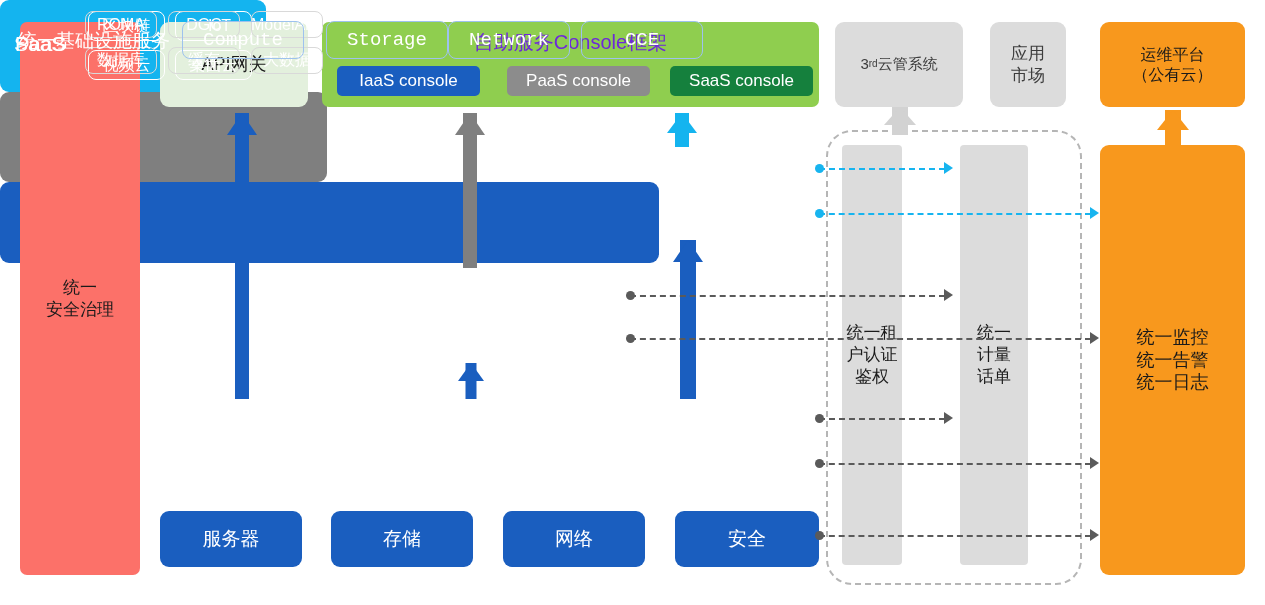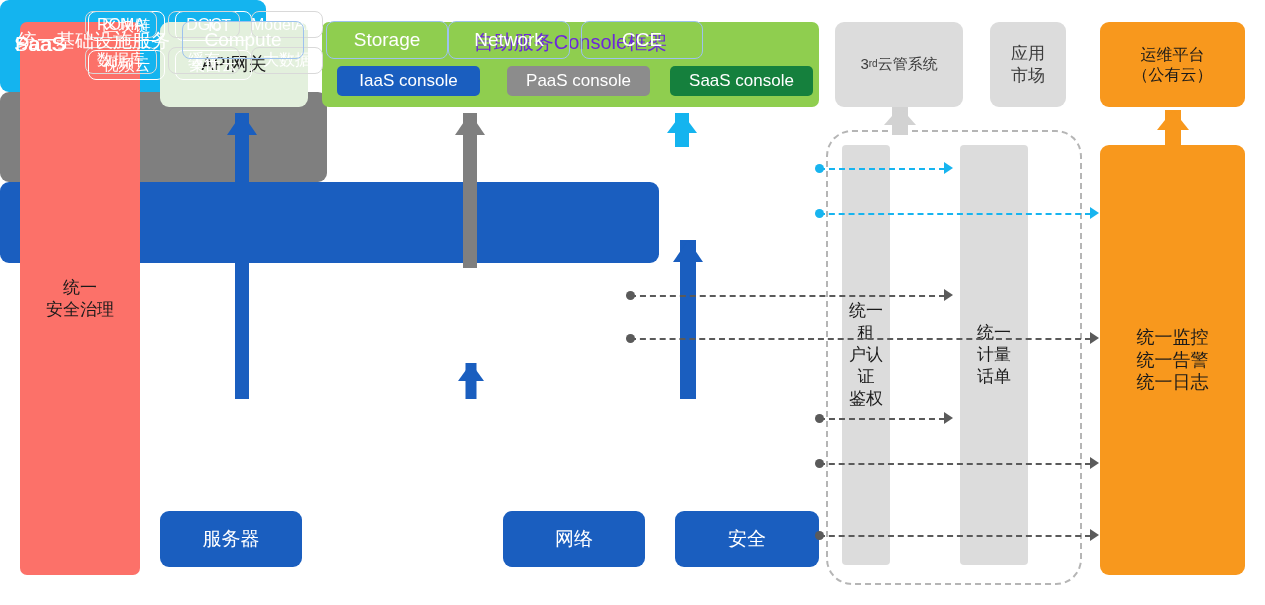--- a/index.html
+++ b/index.html
@@ -57,40 +57,40 @@
   .pc1{left:85px;top:11px;width:72px;}
   .pc2{left:168px;top:11px;width:72px;}
   .pc3{left:251px;top:11px;width:72px;}
   .pc4{left:85px;top:47px;width:72px;}
   .pc5{left:168px;top:47px;width:72px;}
   .pc6{left:251px;top:47px;width:72px;}
 
   
   .iaas{left:160px;top:399px;width:659px;height:81px;background:#1a5ebf;border-radius:9px;display:block;}
   .iaas-label{position:absolute;left:18px;top:28px;color:#ffffff;font-size:19px;}
-  .iaas .chip{border:1.5px solid #9ec2ee;height:38px;font-size:19px;border-radius:8px;top:21px;}
+  .iaas .chip{border:1.5px solid #9ec2ee;height:38px;font-size:19px;border-radius:8px;top:21px;font-family:Liberation Mono, monospace;}
   .ic1{left:182px;width:122px;}
   .ic2{left:315px;width:122px;margin-left:11px;}
   .ic3{left:448px;width:122px;}
   .ic4{left:581px;width:122px;}
 
   
   .res{top:511px;height:56px;background:#1a5ebf;color:#ffffff;font-size:19px;border-radius:9px;}
   .r1{left:160px;width:142px;}
   .r2{left:331px;width:142px;}
   .r3{left:503px;width:142px;}
   .r4{left:675px;width:144px;}
 
   
   .dashed-zone{position:absolute;left:826px;top:130px;width:256px;height:455px;
                border:2px dashed #b5b5b5;border-radius:26px;box-sizing:border-box;}
   .zone-col{position:absolute;background:#dcdcdc;border-radius:4px;
             display:flex;align-items:center;justify-content:center;text-align:center;
             color:#1a1a1a;font-size:17px;line-height:1.3;white-space:pre-line;}
-  .zc1{left:842px;top:145px;width:48px;height:420px;}
+  .zc1{left:842px;top:145px;width:60px;height:420px;}
   .zc2{left:960px;top:145px;width:68px;height:420px;}
 
   
   .varrow{position:absolute;}
   .varrow .shaft{position:absolute;left:50%;transform:translateX(-50%);bottom:0;width:14px;height:100%;}
   .varrow .head{position:absolute;left:50%;transform:translateX(-50%);top:0;width:0;height:0;
                 border-left:15px solid transparent;border-right:15px solid transparent;}
 
   
   .hline{position:absolute;height:0;border-top:2px dashed #5a5a5a;}
@@ -151,20 +151,21 @@
 
   <div class="iaas">
     <div class="iaas-label">统一基础设施服务</div>
     <div class="chip ic1">Compute</div>
     <div class="chip ic2">Storage</div>
     <div class="chip ic3">Network</div>
     <div class="chip ic4">CCE</div>
   </div>
 
   <div class="box res r1">服务器</div>
+  <div class="box res r2">存储</div>
   <div class="box res r4">安全</div>
   <div class="box res r3">网络</div>
 
   <div class="dashed-zone"></div>
   <div class="zone-col zc1">统一租
 户认证
 鉴权</div>
   <div class="zone-col zc2">统一
 计量
 话单</div>

